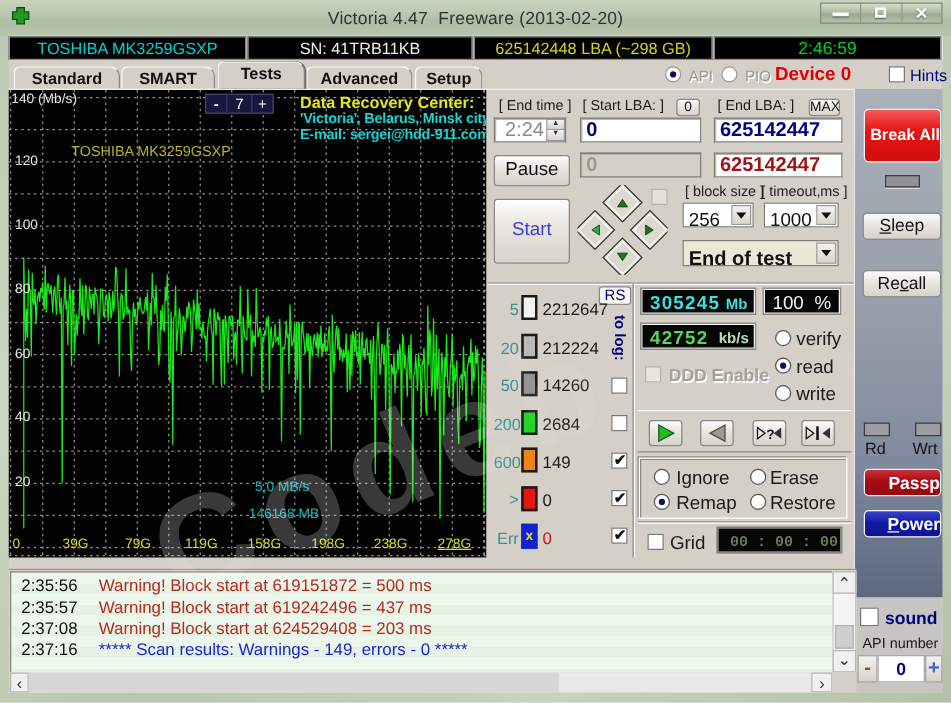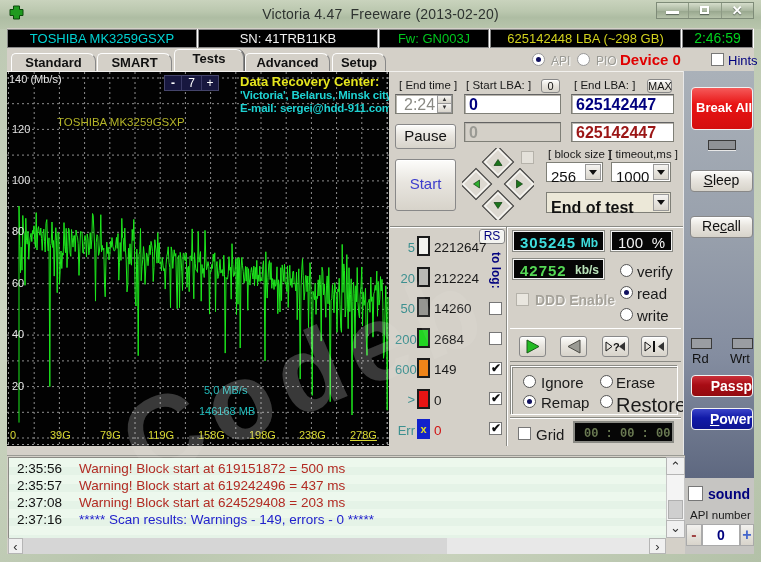--- a/index.html
+++ b/index.html
@@ -77,21 +77,20 @@
   </svg>
 <div class="abs" id="wbtns">
     <div><span style="display:inline-block;width:13px;height:3px;background:#fff;box-shadow:0 1px 1px #5a665a;margin-top:7px;"></span></div>
     <div><span style="display:inline-block;width:9px;height:8px;border:2px solid #fff;box-shadow:0 1px 1px #5a665a;margin-top:3px;"></span></div>
     <div style="font-size:13px;line-height:16px;">✕</div>
   </div>
 <div class="abs" id="client"></div>
 <div class="abs" id="infobar">
   <div style="width:190px;color:#00d2d2;">TOSHIBA MK3259GSXP</div>
   <div style="width:180px;color:#efefef;">SN: 41TRB11KB</div>
-  <div style="width:110px;color:#00c81e;">Fw: GN003J</div>
   <div style="width:191px;color:#d2d21e;">625142448 LBA (~298 GB)</div>
   <div style="flex:1;color:#00d21e;font-size:14px;">2:46:59</div>
 </div>
 <div class="abs tab" style="left:11px;width:85px;">Standard</div>
 <div class="abs tab" style="left:97px;width:75px;">SMART</div>
 <div class="abs tab" id="tabactive" style="left:174px;width:70px;">Tests</div>
 <div class="abs tab" style="left:245px;width:85px;">Advanced</div>
 <div class="abs tab" style="left:332px;width:54px;">Setup</div>
 <div class="abs" id="tabline"></div>
 <div class="abs radio sel" style="left:532px;top:53px;border-color:#999;"></div>
@@ -285,21 +284,21 @@
       </svg></div>
 
   <div class="abs groove" style="left:511px;top:366px;width:167px;height:49px;"></div>
   <div class="abs radio" style="left:523px;top:375px;"></div>
   <div class="abs lbl" style="left:541px;top:374px;font-size:15px;">Ignore</div>
   <div class="abs radio" style="left:600px;top:375px;"></div>
   <div class="abs lbl" style="left:616px;top:374px;font-size:15px;">Erase</div>
   <div class="abs radio sel" style="left:523px;top:395px;"></div>
   <div class="abs lbl" style="left:541px;top:394px;font-size:15px;">Remap</div>
   <div class="abs radio" style="left:600px;top:395px;"></div>
-  <div class="abs lbl" style="left:616px;top:394px;font-size:20px;">Restore</div>
+  <div class="abs lbl" style="left:616px;top:394px;font-size:15px;">Restore</div>
   <div class="abs" style="left:510px;top:417px;width:171px;height:2px;border-top:1px solid #8a8a84;border-bottom:1px solid #fff;"></div>
   <div class="abs cb" style="left:518px;top:427px;"></div>
   <div class="abs lbl" style="left:536px;top:426px;font-size:15px;">Grid</div>
   <div class="abs lcd" style="left:574px;top:422px;width:99px;height:20px;border-color:#8a8a84;">
     <span style="position:absolute;left:9px;top:4px;color:#6a7a52;font-family:'Liberation Mono',monospace;font-size:12px;letter-spacing:0px;">00 : 00 : 00</span>
     </div>
 </div>
 
 <div class="abs" id="sidebar"></div>
 <div class="abs" id="soundpanel"></div>

